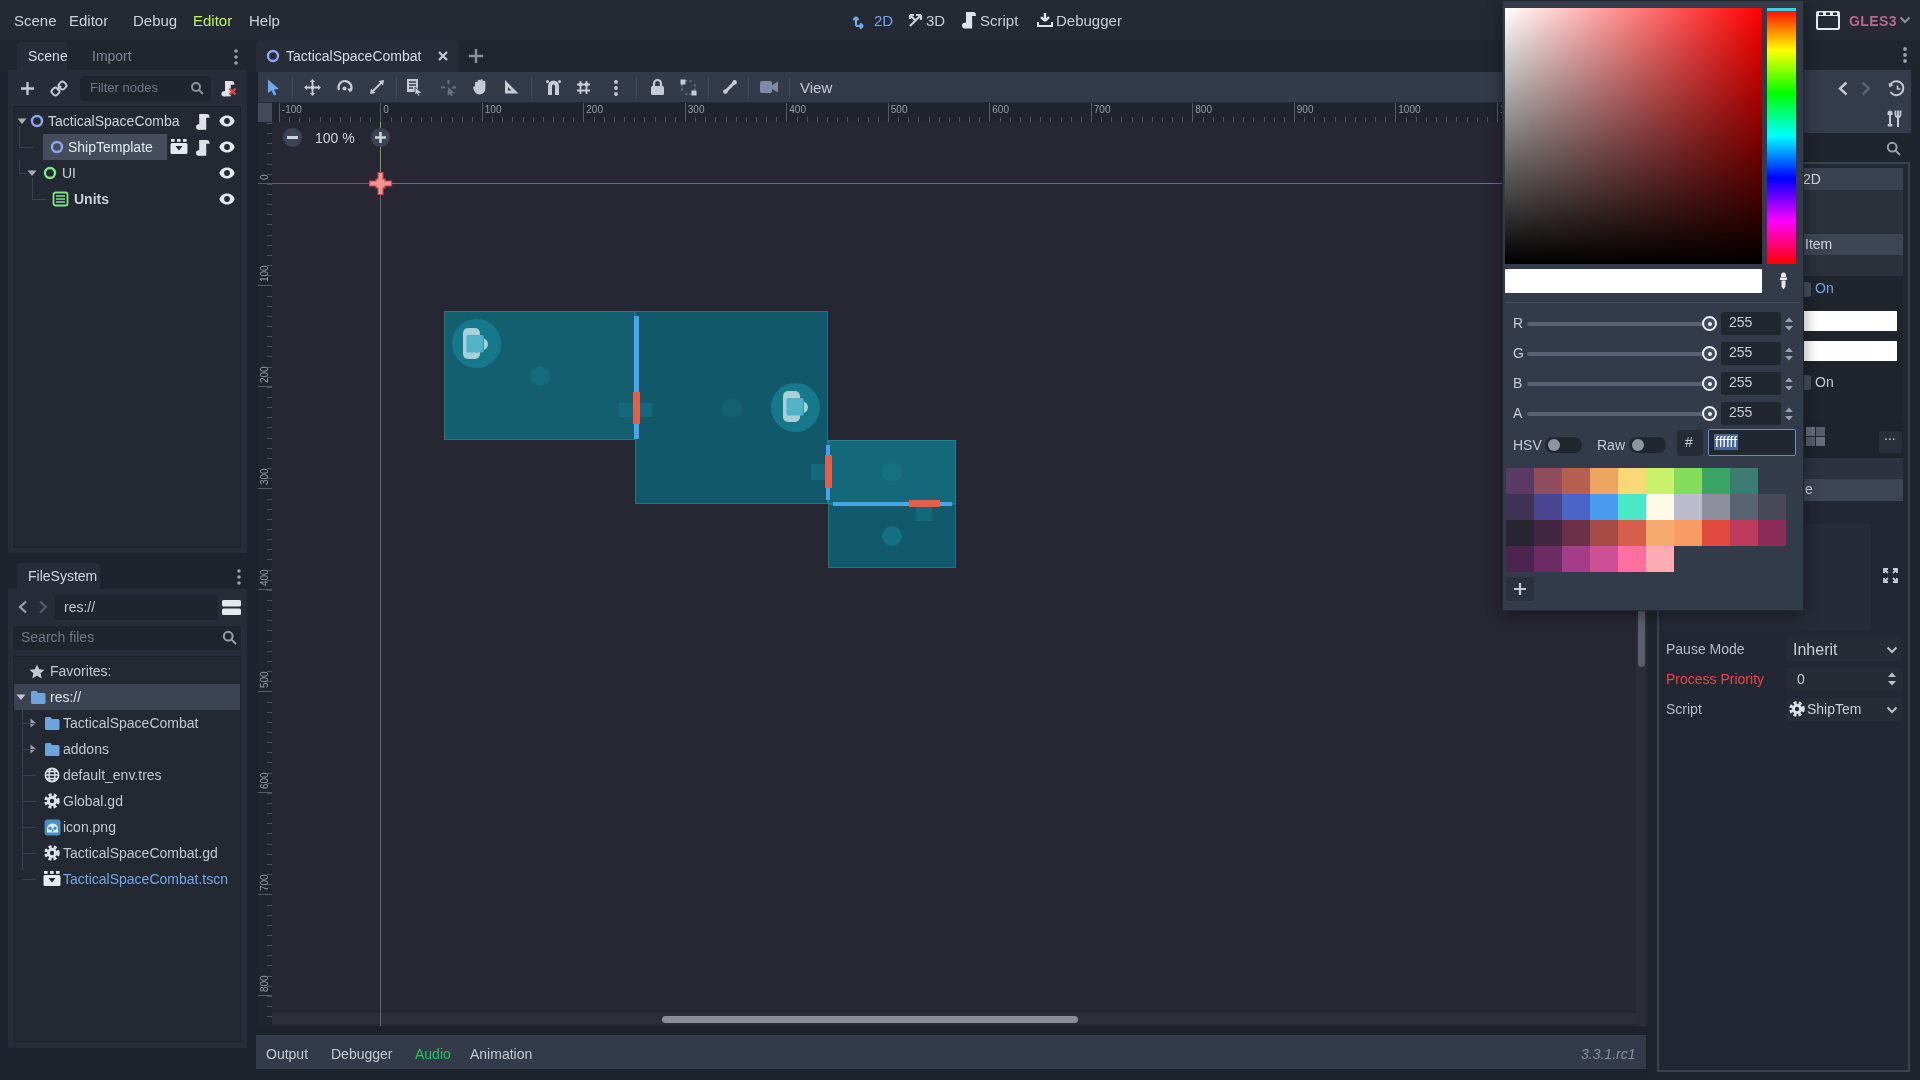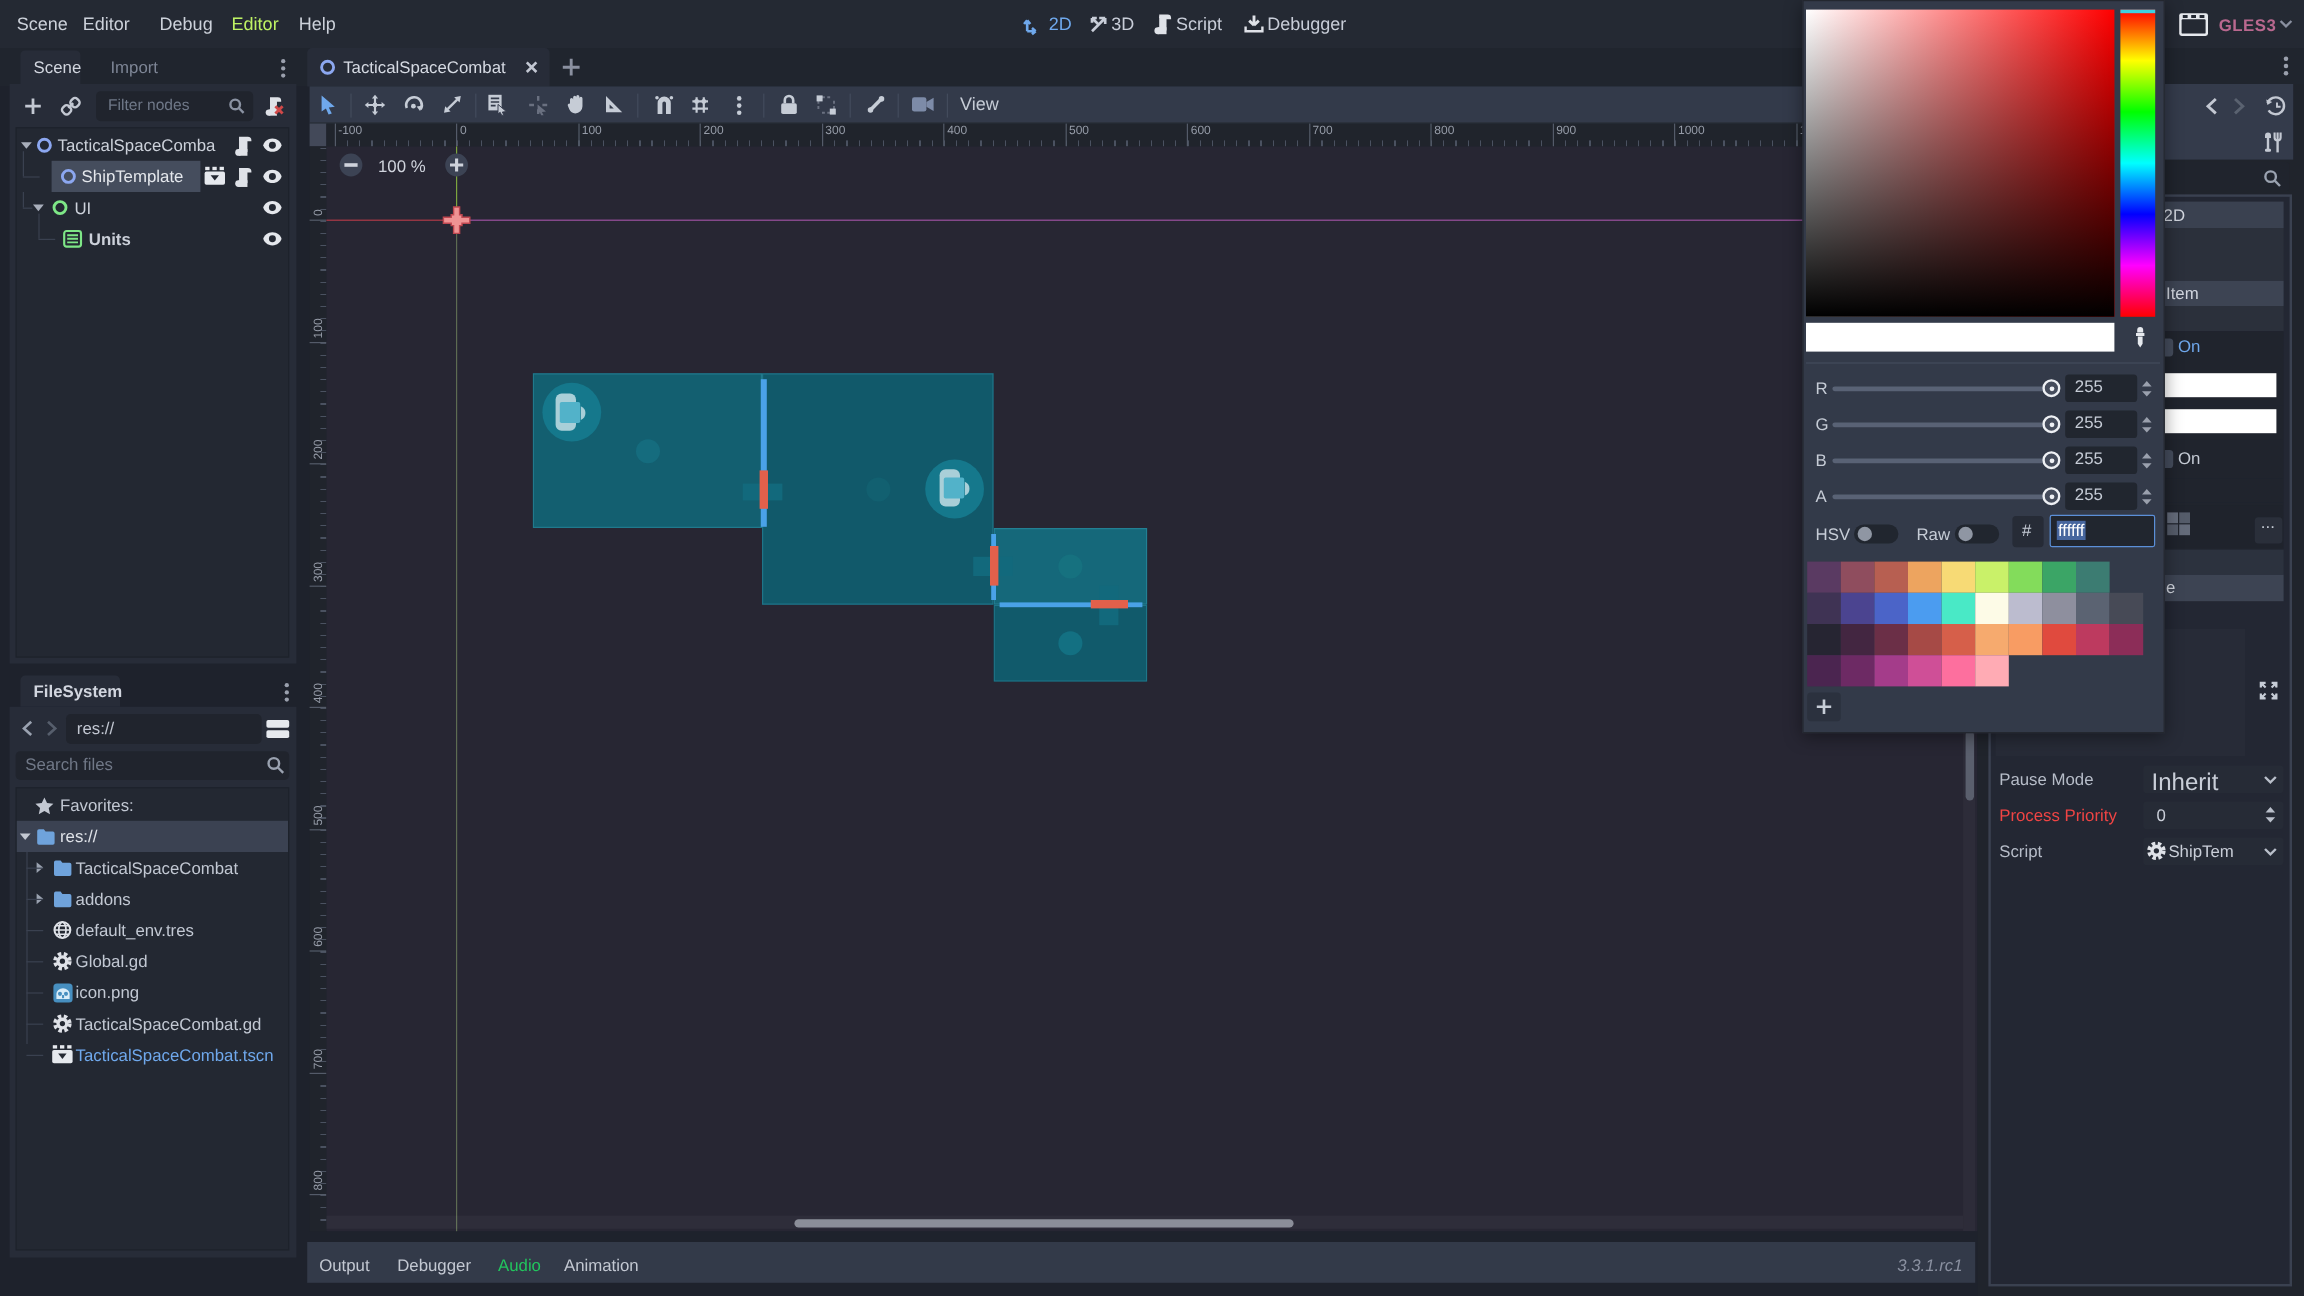--- a/index.html
+++ b/index.html
@@ -161,21 +161,21 @@
       <path d="M8 0.5 C12 0.5 15 3.2 15.6 6 C15 8.8 12 11.5 8 11.5 C4 11.5 1 8.8 0.4 6 C1 3.2 4 0.5 8 0.5 Z" fill="#e4e7ec"></path>
       <circle cx="8" cy="6" r="2.9" fill="#232832"></circle>
     </svg>
 <div class="abs " style="left:19px;top:126px;width:1px;height:21px;background:#3a4150;"></div>
 <div class="abs " style="left:19px;top:147px;width:14px;height:1px;background:#3a4150;"></div>
 <div class="abs " style="left:19px;top:160px;width:1px;height:13px;background:#3a4150;"></div>
 <div class="abs " style="left:19px;top:173px;width:8px;height:1px;background:#3a4150;"></div>
 <div class="abs " style="left:32px;top:178px;width:1px;height:21px;background:#3a4150;"></div>
 <div class="abs " style="left:32px;top:199px;width:14px;height:1px;background:#3a4150;"></div>
 <div class="abs " style="left:17px;top:563px;width:83px;height:26px;background:#272c38;border-radius:4px 4px 0 0;"></div>
-<div class="txt" style="left:28px;top:568px;font-size:14px;color:#d2d6df;font-weight:bold;">FileSystem</div>
+<div class="txt" style="left:28px;top:568px;font-size:14px;color:#d2d6df;">FileSystem</div>
 <svg style="left:236px;top:568px" width="6" height="18" viewBox="0 0 6 18">
       <circle cx="3" cy="3" r="1.8" fill="#9aa0ad"></circle>
       <circle cx="3" cy="9" r="1.8" fill="#9aa0ad"></circle>
       <circle cx="3" cy="15" r="1.8" fill="#9aa0ad"></circle>
     </svg>
 <div class="abs " style="left:8px;top:589px;width:239px;height:459px;background:#272c38;"></div>
 <svg style="left:18px;top:600px" width="10" height="14" viewBox="0 0 10 14">
       <path d="M8 1.5 L2 7 L8 12.5" stroke="#9aa2b0" stroke-width="2.2" fill="none"></path>
     </svg>
 <svg style="left:38px;top:600px" width="10" height="14" viewBox="0 0 10 14">
@@ -499,21 +499,21 @@
 <svg style="left:1883px;top:568px" width="15" height="15" viewBox="0 0 15 15">
       <g stroke="#c6ccd6" stroke-width="1.8" fill="#c6ccd6">
         <path d="M1 5 V1 H5 M1.2 1.2 L5 5"></path>
         <path d="M10 1 H14 V5 M13.8 1.2 L10 5"></path>
         <path d="M1 10 V14 H5 M1.2 13.8 L5 10"></path>
         <path d="M14 10 V14 H10 M13.8 13.8 L10 10"></path>
       </g>
     </svg>
 <div class="txt" style="left:1666px;top:641px;font-size:14px;color:#b6bcc8;">Pause Mode</div>
 <div class="abs " style="left:1786px;top:638px;width:117px;height:23px;background:#262b36;border-radius:3px;"></div>
-<div class="txt" style="left:1793px;top:641px;font-size:20px;color:#c9ced8;">Inherit</div>
+<div class="txt" style="left:1793px;top:641px;font-size:16px;color:#c9ced8;">Inherit</div>
 <svg style="left:1886px;top:646px" width="12" height="8" viewBox="0 0 12 8">
       <path d="M1.5 1.5 L6 6 L10.5 1.5" stroke="#b9bfca" stroke-width="2" fill="none"></path>
     </svg>
 <div class="txt" style="left:1666px;top:671px;font-size:14px;color:#ef4444;">Process Priority</div>
 <div class="abs " style="left:1786px;top:668px;width:117px;height:23px;background:#262b36;border-radius:3px;"></div>
 <div class="txt" style="left:1797px;top:671px;font-size:14px;color:#c9ced8;">0</div>
 <svg style="left:1886px;top:671px" width="12" height="16" viewBox="0 0 12 16">
       <path d="M2 6 L6 1.5 L10 6 Z M2 10 L6 14.5 L10 10 Z" fill="#b9bfca"></path>
     </svg>
 <div class="txt" style="left:1666px;top:701px;font-size:14px;color:#b6bcc8;">Script</div>

